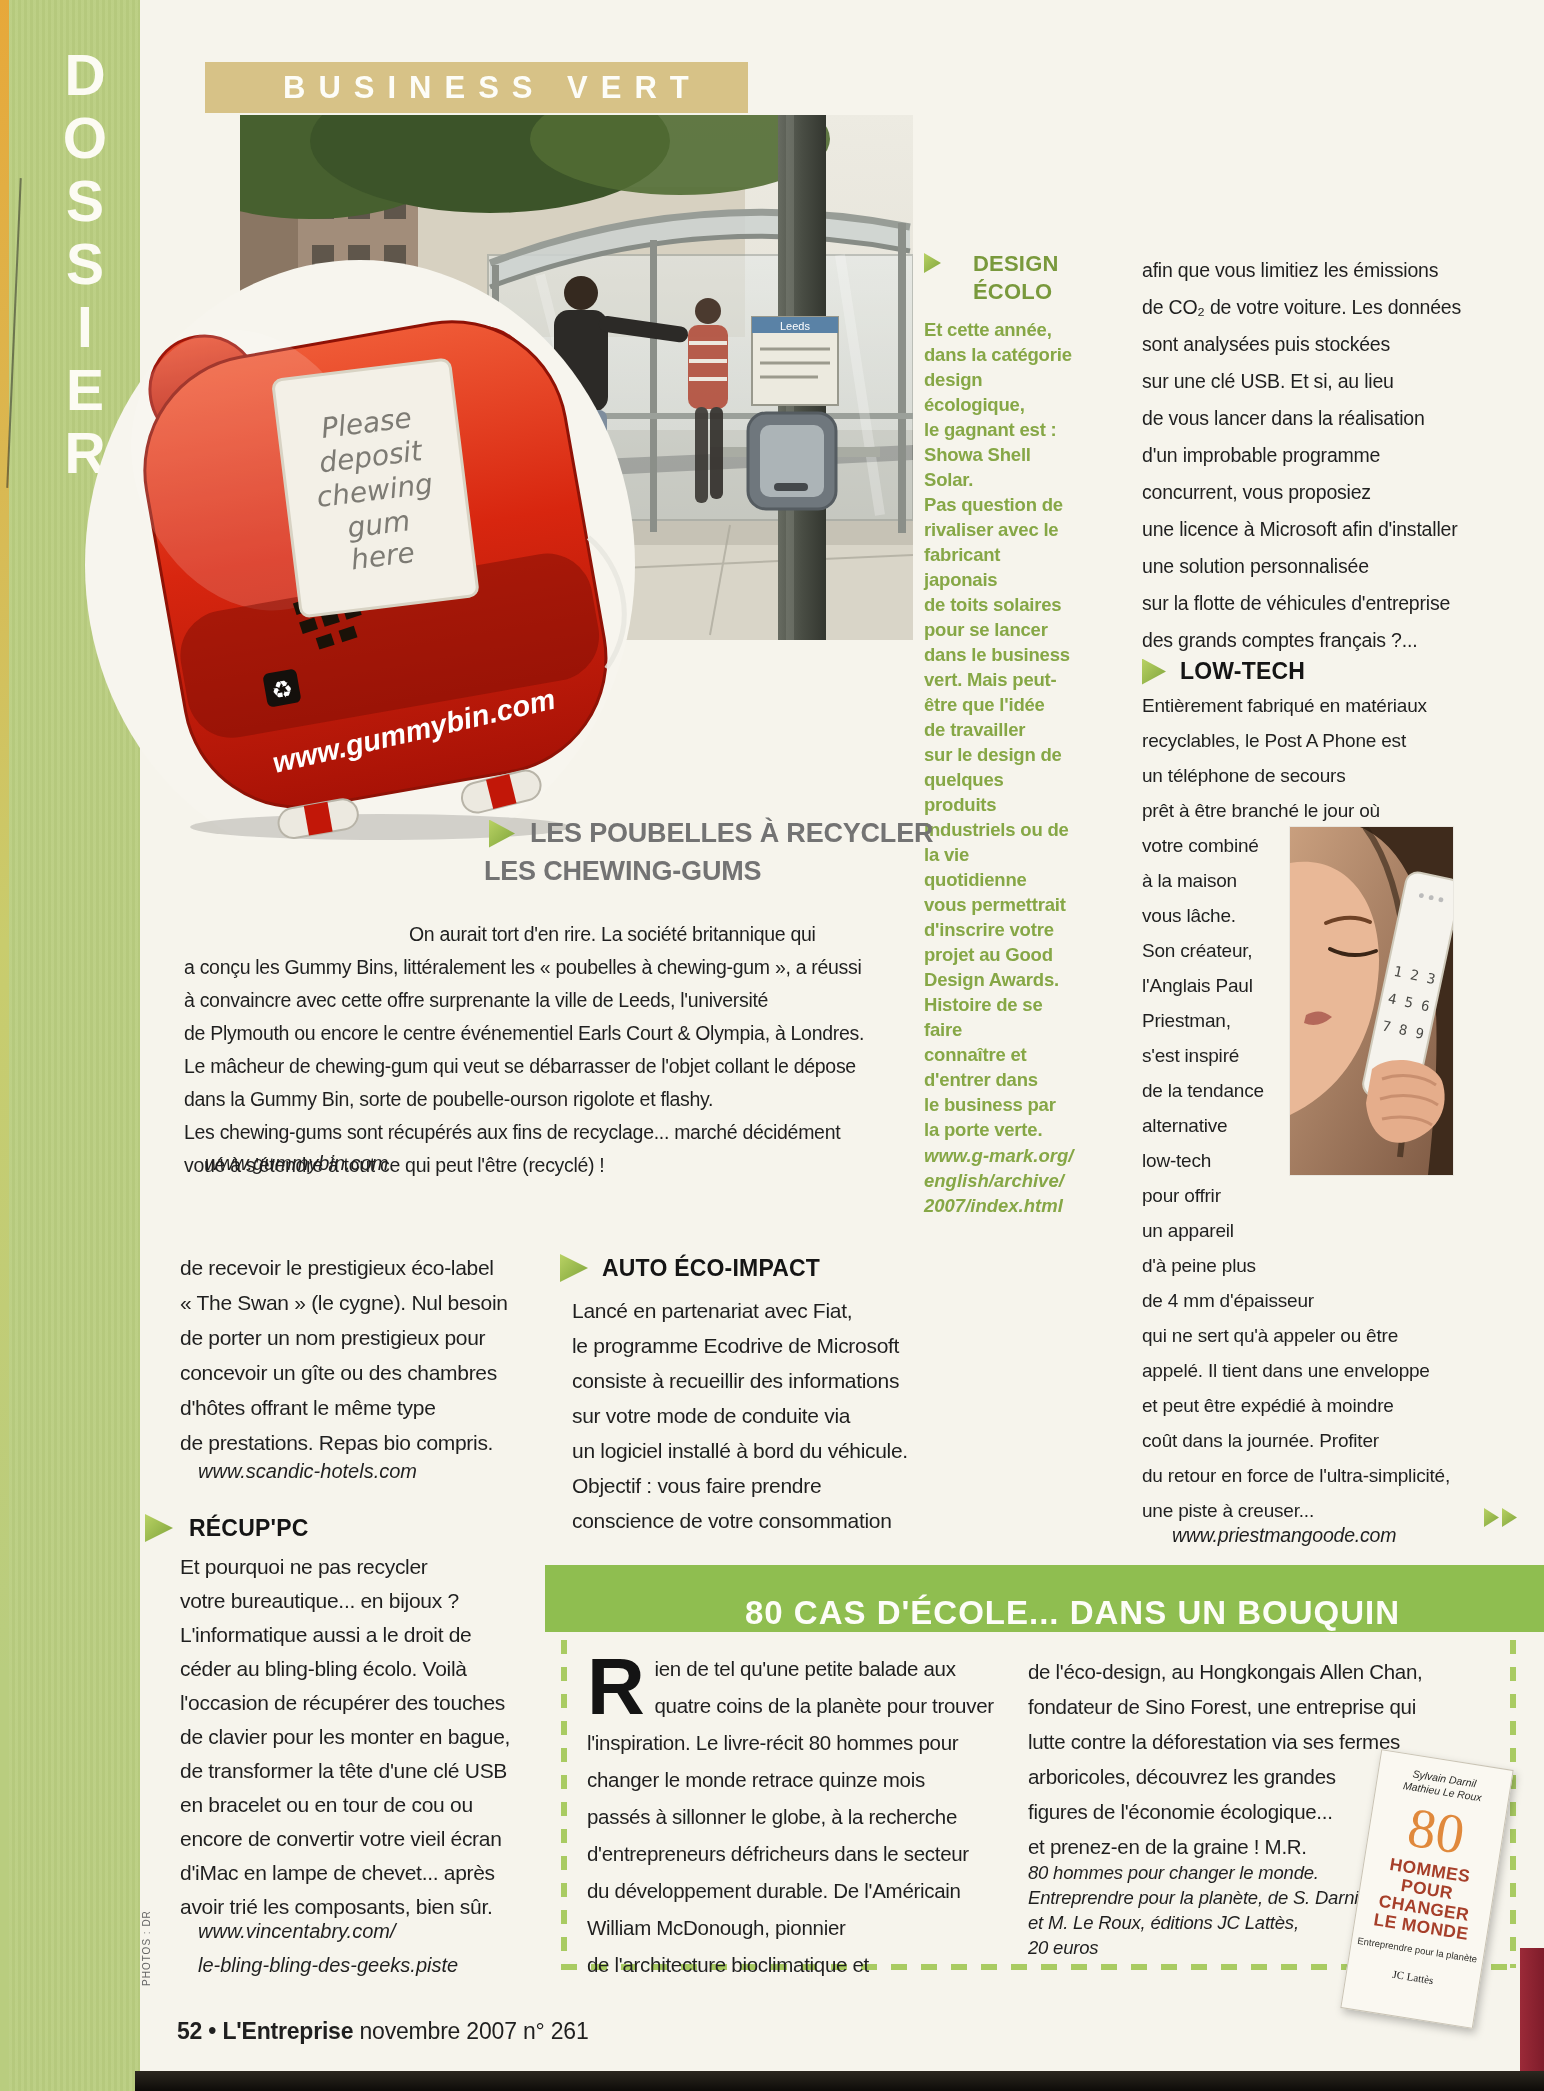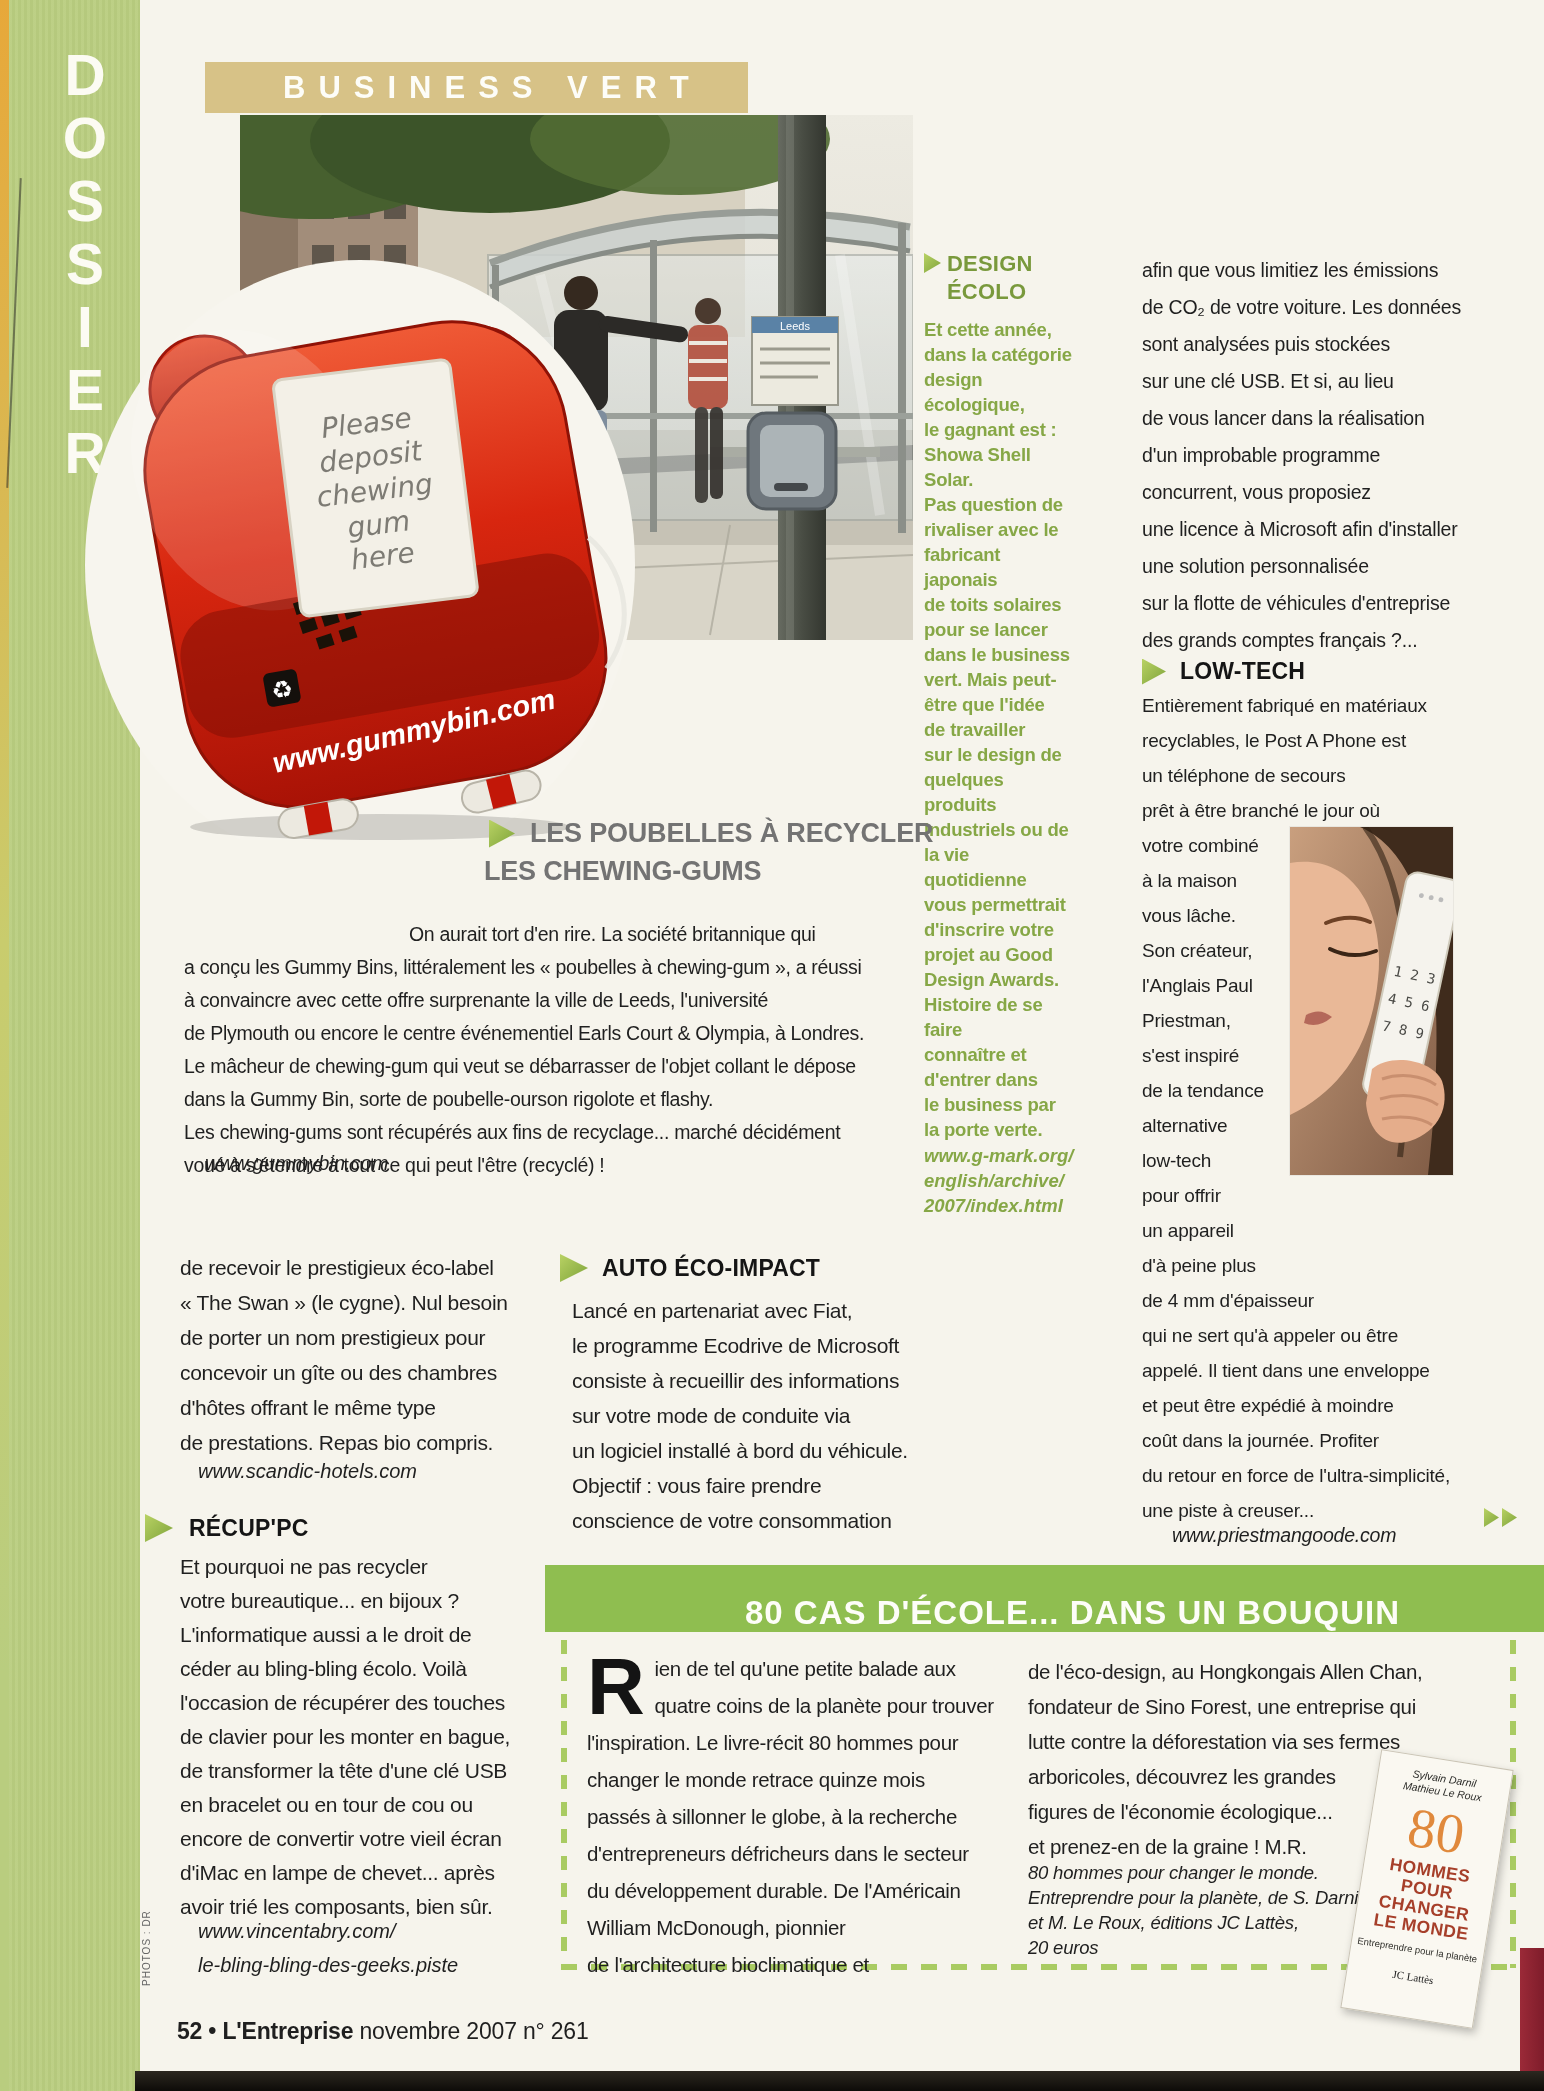--- a/index.html
+++ b/index.html
@@ -38,21 +38,21 @@
   .photo-phone{position:absolute;left:1290px;top:827px;width:163px;height:348px;z-index:2;box-shadow:0 0 0 1px rgba(0,0,0,.05);}
 
   
   .arrow{display:inline-block;background:linear-gradient(135deg,var(--arrow1),var(--arrow2));
     clip-path:polygon(0 0,100% 50%,0 100%);}
 
   
   .col-design{position:absolute;left:924px;top:250px;width:150px;z-index:4;}
   .col-design .head{display:flex;align-items:flex-start;}
   .col-design .arrow{width:17px;height:20px;margin:3px 6px 0 0;flex:none;}
-  .col-design h3{font-size:22px;line-height:28px;color:var(--green-head);white-space:pre-line;font-weight:bold;letter-spacing:.2px;}
+  .col-design h3{font-size:22px;line-height:28px;color:var(--green-head);white-space:pre-line;font-weight:bold;letter-spacing:.2px;margin-left:26px;}
   .green-body{margin-top:11px;font-size:18.5px;line-height:25px;color:var(--green-txt);white-space:pre-line;font-weight:bold;letter-spacing:-0.2px;}
   .green-url{margin-top:1px;font-size:18.5px;line-height:25px;color:var(--green-txt);white-space:pre-line;font-weight:bold;font-style:italic;}
 
   
   .col-co2{position:absolute;left:1142px;top:252px;width:382px;font-size:19.5px;line-height:37px;white-space:pre-line;letter-spacing:-0.2px;}
 
   
   .lowtech-head{position:absolute;left:1142px;top:658px;display:flex;align-items:center;}
   .lowtech-head .arrow{width:24px;height:26px;margin-right:14px;}
   .sec-title{font-size:23px;font-weight:bold;letter-spacing:.2px;color:#151515;}

